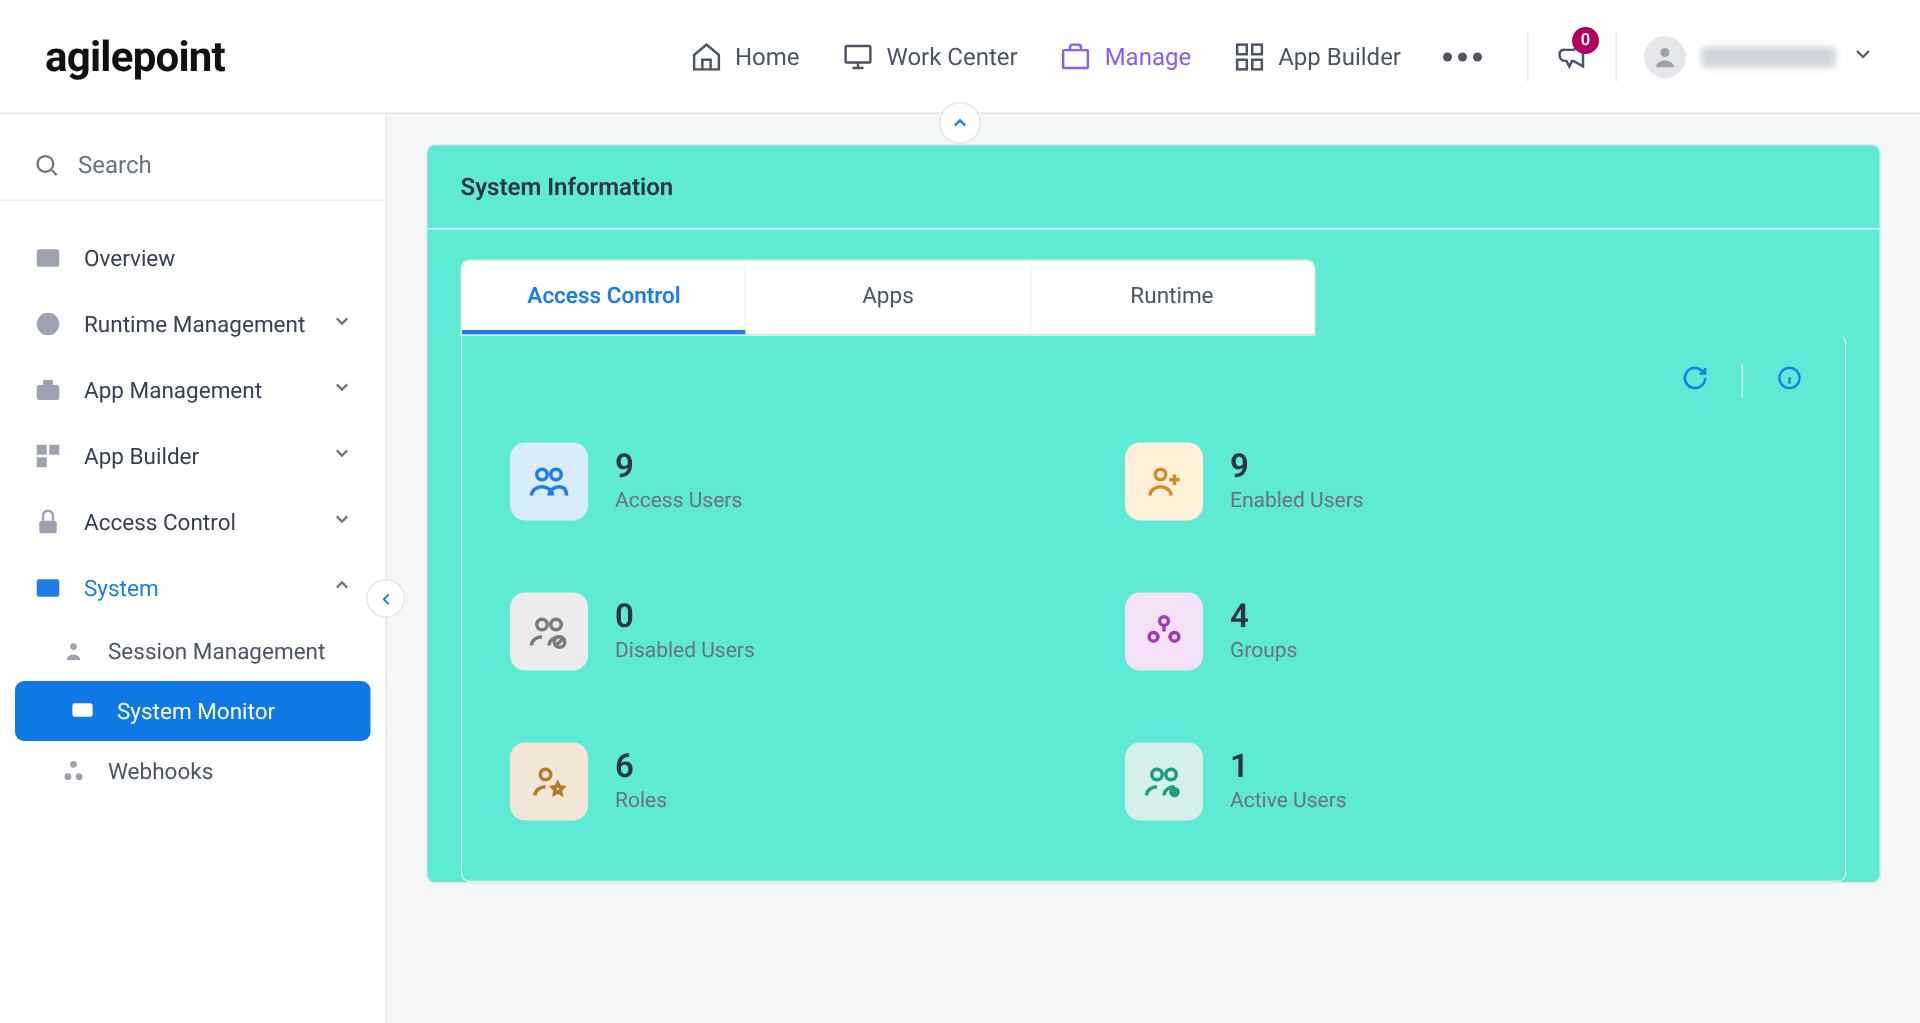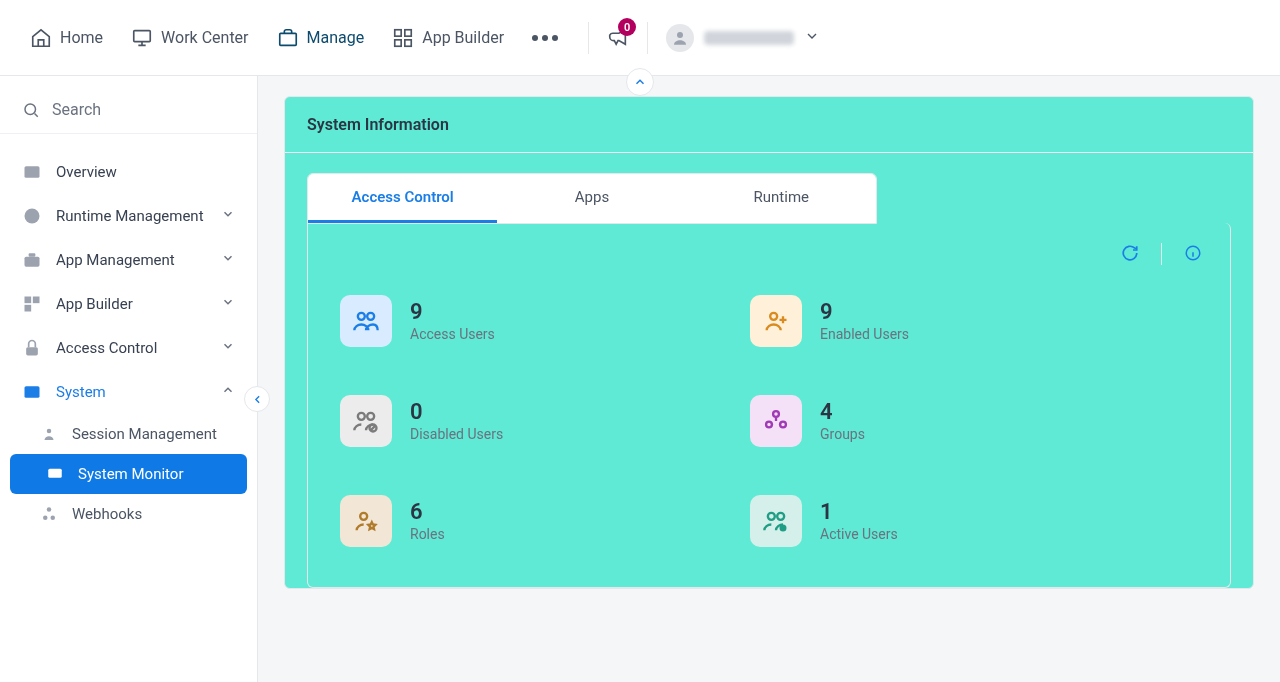--- a/index.html
+++ b/index.html
@@ -34,21 +34,21 @@
   margin-right: 30px;
 }
 .topnav-item {
   display: flex;
   align-items: center;
   gap: 8px;
   color: #4b5563;
   font-size: 16px;
   cursor: pointer;
 }
-.topnav-item.active { color: #0c4a6e; }
+.topnav-item.active { color: #8b5cf6; }
 .topnav-item svg { width: 22px; height: 22px; }
 .more-dots {
   display:flex; gap:4px; align-items:center; cursor:pointer;
 }
 .more-dots span {
   width:6px;height:6px;border-radius:50%;background:#4b5563;
 }
 .header-right {
   display:flex;align-items:center;gap:18px;
 }
@@ -177,20 +177,23 @@
 .ic-purple{background:#f5e1f7;color:#a03ab5;}
 .ic-brown{background:#f2e6d6;color:#b07b2b;}
 .ic-teal{background:#d5f0ea;color:#1f9e85;}
 .stat-text .num{font-size:22px;font-weight:600;color:#2b3544;line-height:1.1;}
 .stat-text .lbl{font-size:14px;color:#6b7280;margin-top:2px;}
 </style>
 </head>
 <body>
 
 <div class="header">
+  <div class="logo">
+    <span>agilepoint</span>
+  </div>
 
   <div class="topnav">
     <div class="topnav-item">
       <svg viewBox="0 0 24 24" fill="none" stroke="currentColor" stroke-width="1.8">
           <path d="M3 10.5 12 3l9 7.5V21H3z"></path>
           <path d="M9 21v-7h6v7"></path>
         </svg>
       <span>Home</span>
     </div>
     <div class="topnav-item">

